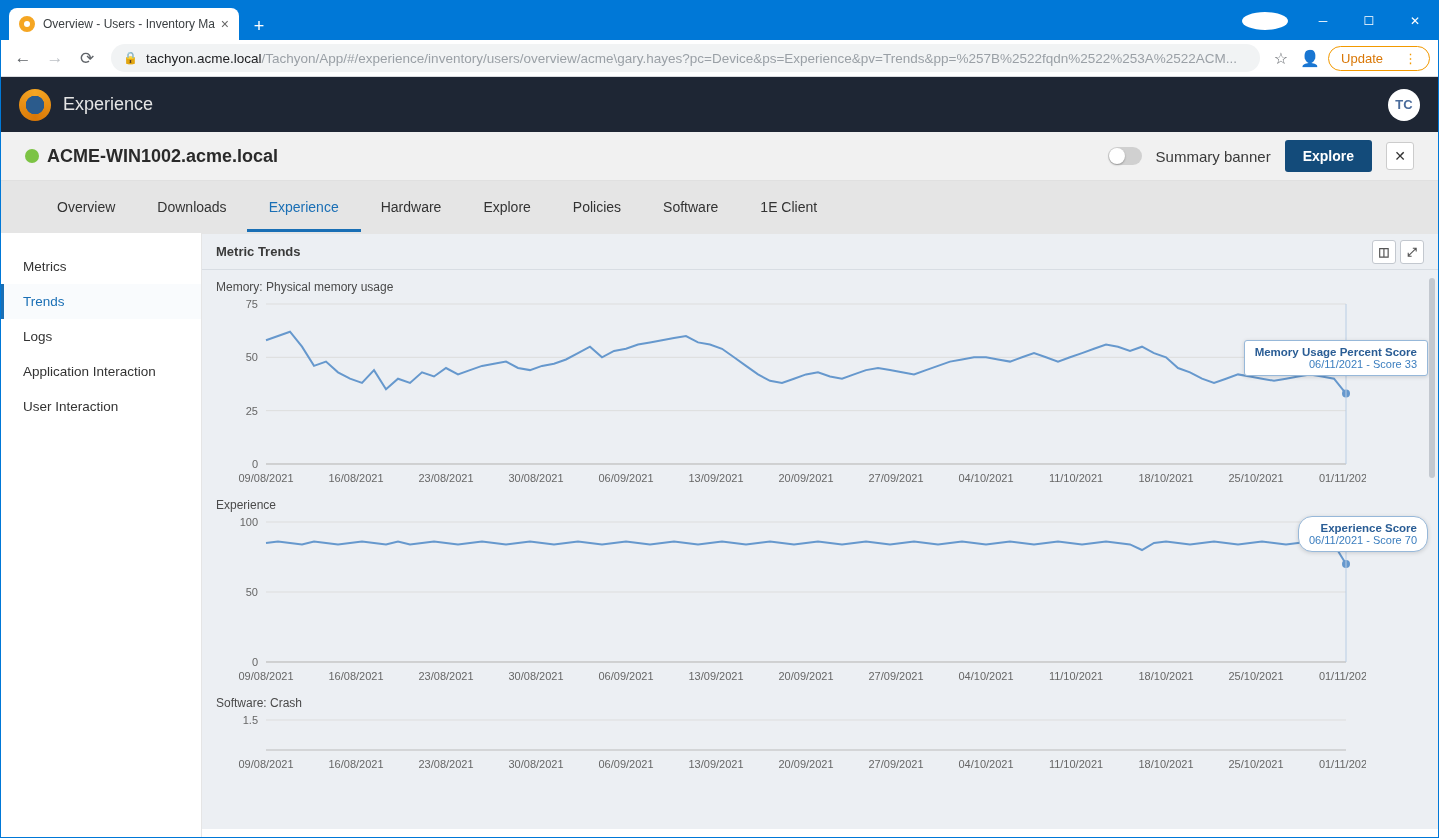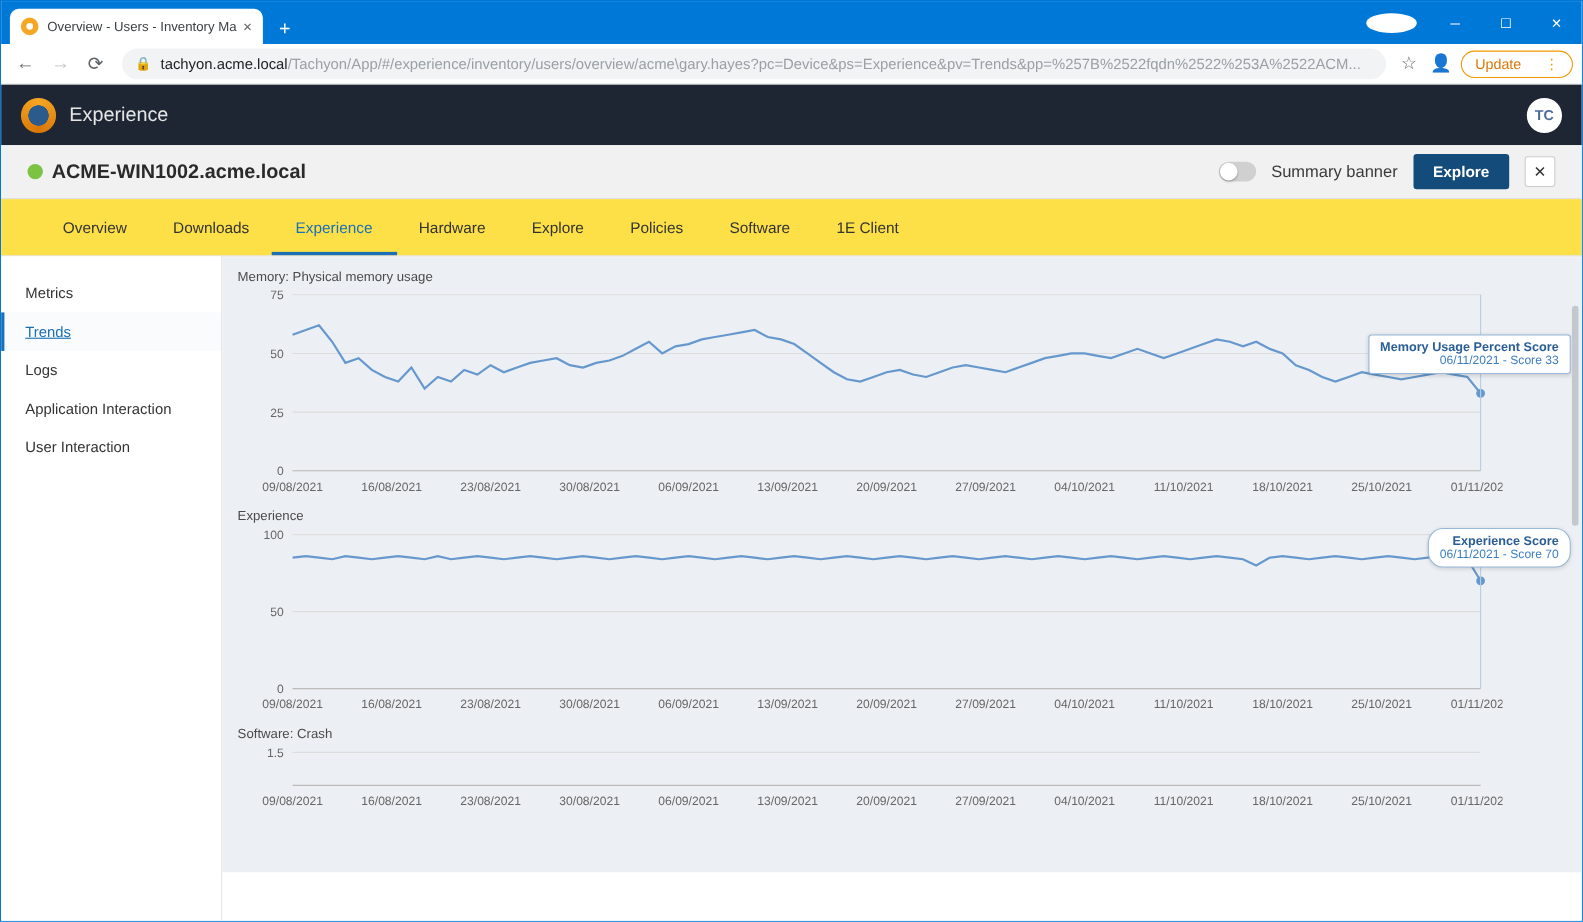--- a/index.html
+++ b/index.html
@@ -33,29 +33,29 @@
 .sub-bar { height:49px; background:#f1f1f1; border-bottom:1px solid #e0e0e0; display:flex; align-items:center; padding:0 24px;}
 .status-dot { width:14px; height:14px; border-radius:50%; background:#7cc344; margin-right:8px;}
 .device-name { font-size:18px; font-weight:600; color:#2a2a2a;}
 .sub-bar .right { margin-left:auto; display:flex; align-items:center; gap:14px;}
 .toggle { width:34px; height:18px; border-radius:10px; background:#d0d0d0; position:relative; cursor:pointer;}
 .toggle::after { content:""; position:absolute; left:1px; top:1px; width:16px; height:16px; border-radius:50%; background:#fff; box-shadow:0 1px 2px rgba(0,0,0,0.3);}
 .summary-label { font-size:15px; color:#3a3a3a;}
 .explore-btn { background:#134b7a; color:#fff; border:none; border-radius:3px; padding:8px 18px; font-size:14px; font-weight:600; cursor:pointer;}
 .close-btn { width:28px; height:28px; border:1px solid #ccc; border-radius:3px; background:#fff; display:flex; align-items:center; justify-content:center; font-size:14px; color:#333; cursor:pointer;}
 
-.tabs-row { height:52px; padding:0 56px; display:flex; align-items:center; gap:42px; border-bottom:1px solid #e5e5e5; background:#fde047;}
+.tabs-row { height:52px; padding:0 56px; display:flex; align-items:center; gap:42px; border-bottom:1px solid #e5e5e5; background:#e5e5e5;}
 .tab-item { font-size:14px; color:#333; cursor:pointer; height:100%; display:flex; align-items:center; position:relative;}
 .tab-item.active { color:#1a6fb5; }
 .tab-item.active::after { content:""; position:absolute; bottom:0; left:-22px; right:-22px; height:3px; background:#1a6fb5;}
 
 .main { display:flex; height:605px; background:#fff;}
 .side-nav { width:200px; padding-top:16px;}
 .side-item { padding:10px 22px; font-size:13.5px; color:#333; cursor:pointer;}
-.side-item.active { color:#1a6fb5; border-left:3px solid #1a6fb5; background:#f9fbfd; padding-left:19px;text-decoration:underline;}
+.side-item.active { color:#1a6fb5; border-left:3px solid #1a6fb5; background:#f9fbfd; padding-left:19px;}
 .content { flex:1; border-left:1px solid #e5e5e5; border-top:1px solid #e5e5e5; margin-top:0; overflow:hidden; position:relative;}
 .panel-head { height:36px; background:#eceff3; border-bottom:1px solid #d8dde3; display:flex; align-items:center; padding:0 14px; font-size:13px; font-weight:600; color:#3a3a3a;}
 .panel-head .icons { margin-left:auto; display:flex; gap:4px;}
 .panel-head .ico { width:24px; height:24px; border:1px solid #c3c8cf; border-radius:3px; display:flex; align-items:center; justify-content:center; font-size:12px; color:#555; cursor:pointer; background:#fff;}
 .charts { height:559px; overflow-y:auto; padding:10px 14px 10px 14px; background:#eceff3; position:relative;}
 .chart-block { margin-bottom:10px; position:relative;}
 .chart-title { font-size:12px; color:#4a4a4a; margin-bottom:4px;}
 .chart-svg { background:transparent; display:block;}
 .callout { position:absolute; background:#fff; border:1px solid #97b8d9; border-radius:3px; padding:5px 10px; font-size:11.5px; box-shadow:0 1px 4px rgba(0,0,0,0.15); text-align:right;}
 .callout .t1 { color:#2a5d95; font-weight:600;}
@@ -132,20 +132,27 @@
 
 <div class="main">
   <div class="side-nav" id="side-nav">
       <div class="side-item">Metrics</div>
       <div class="side-item active">Trends</div>
       <div class="side-item">Logs</div>
       <div class="side-item">Application Interaction</div>
       <div class="side-item">User Interaction</div>
     </div>
   <div class="content">
+    <div class="panel-head">
+      <span>Metric Trends</span>
+      <div class="icons">
+        <div class="ico">◫</div>
+        <div class="ico">⤢</div>
+      </div>
+    </div>
     <div class="charts" id="charts">
         <div class="chart-block">
           <div class="chart-title">Memory: Physical memory usage</div>
           <svg class="chart-svg" width="1150" height="190">
     <line class="grid-line" x1="50" y1="166" x2="1130" y2="166"></line>
             <text x="42" y="170" text-anchor="end">0</text>
             <line class="grid-line" x1="50" y1="112.66666666666667" x2="1130" y2="112.66666666666667"></line>
             <text x="42" y="116.66666666666667" text-anchor="end">25</text>
             <line class="grid-line" x1="50" y1="59.33333333333334" x2="1130" y2="59.33333333333334"></line>
             <text x="42" y="63.33333333333334" text-anchor="end">50</text>

